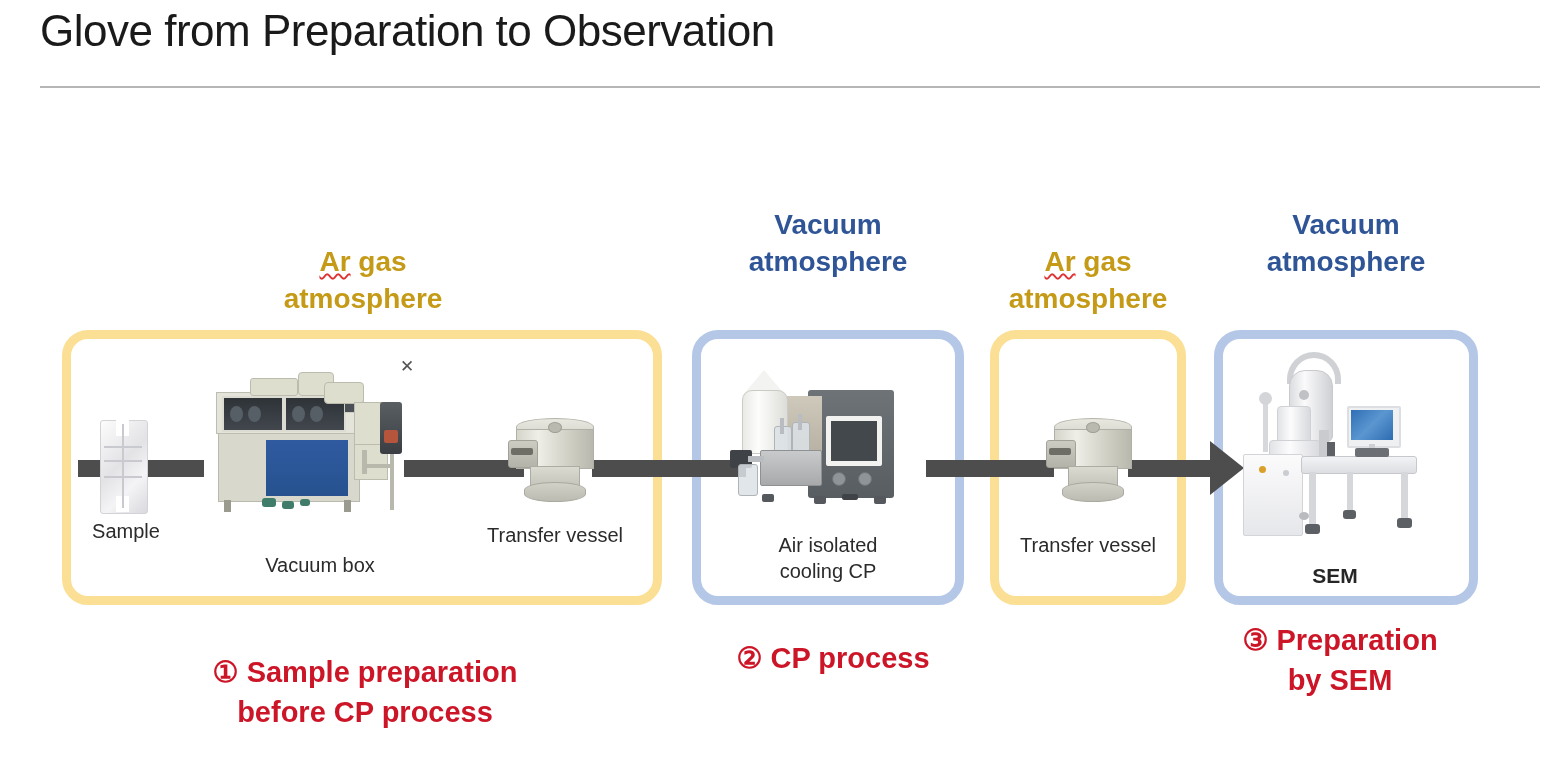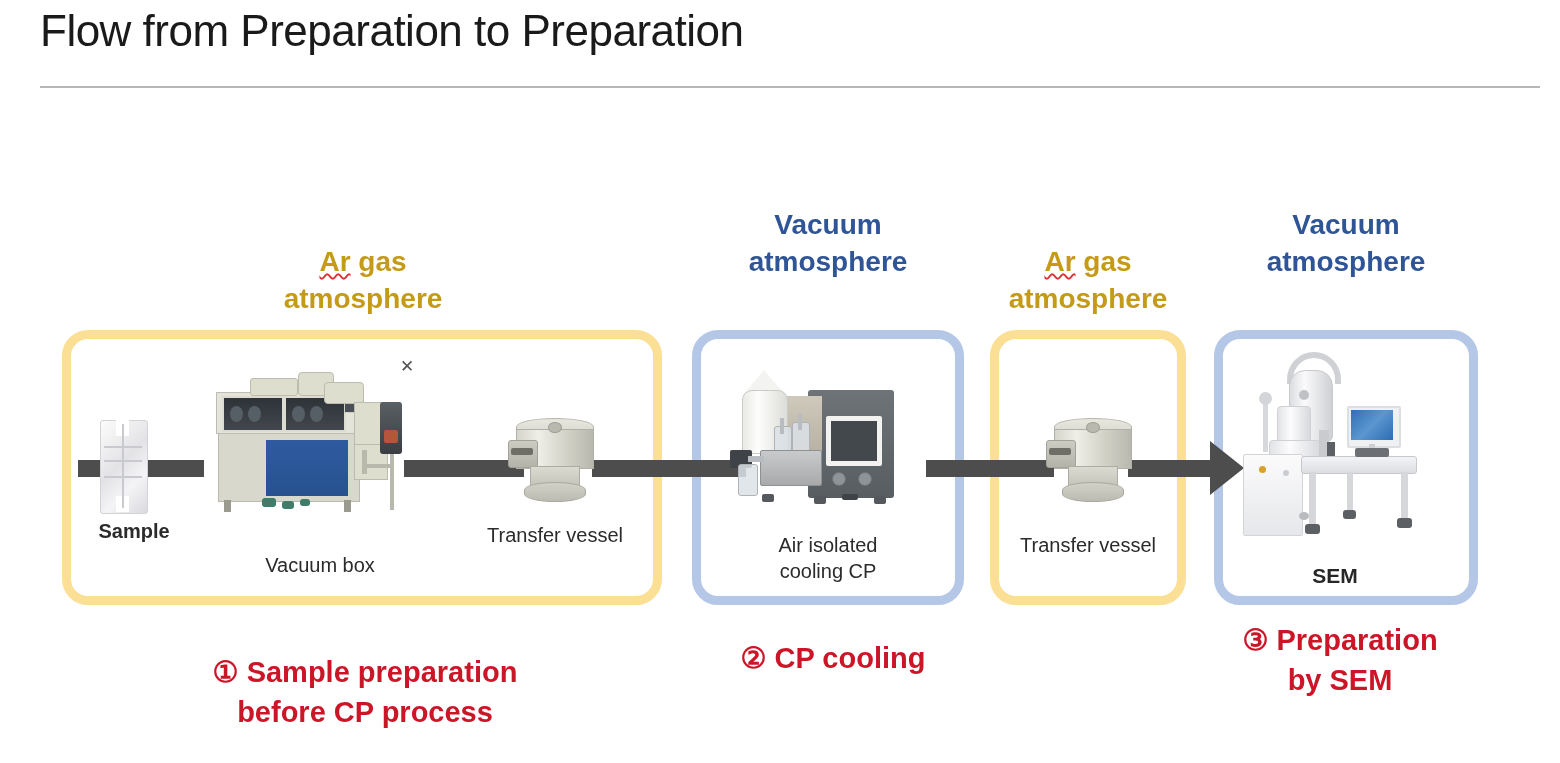--- a/index.html
+++ b/index.html
@@ -173,21 +173,21 @@
   .xmark {
     position: absolute;
     color: #555;
     font-size: 17px;
     line-height: 1;
   }
 </style>
 </head>
 <body>
 
-<div class="slide-title">Flow from Preparation to Preparation</div>
+<div class="slide-title">Glove from Preparation to Observation</div>
 <div class="title-rule"></div>
 
 <div class="panel panel-ar" style="left:62px;  top:330px; width:600px; height:275px;"></div>
 <div class="panel panel-vac" style="left:692px; top:330px; width:272px; height:275px;"></div>
 <div class="panel panel-ar" style="left:990px; top:330px; width:196px; height:275px;"></div>
 <div class="panel panel-vac" style="left:1214px;top:330px; width:264px; height:275px;"></div>
 
 <div class="atm-label atm-ar" style="left:232px; top:207px; width:262px;">
   <span class="spell">Ar</span><span> gas
 atmosphere</span>
@@ -319,25 +319,25 @@
   <div class="sem-cap" style="left:100px; top:166px; width:13px; height:9px;"></div>
 
   <div class="sem-mon" style="left:104px; top:62px;  width:50px; height:38px;"></div>
   <div class="sem-scr" style="left:108px; top:66px;  width:42px; height:30px;"></div>
   <div class="sem-stand" style="left:126px; top:100px; width:6px;  height:10px;"></div>
   <div class="sem-stand" style="left:114px; top:108px; width:30px; height:5px; border-radius:2px;"></div>
   <div class="sem-kb" style="left:112px; top:104px; width:34px; height:9px;"></div>
   <div class="sem-dot" style="left:56px;  top:168px; width:10px; height:8px;  background:#b9bbbf;"></div>
 </div>
 
-<div class="cap" style="left:74px;  top:518px; width:120px;font-weight:bold;">Sample</div>
+<div class="cap" style="left:66px;  top:518px; width:120px;">Sample</div>
 <div class="cap" style="left:220px; top:552px; width:200px;">Vacuum box</div>
 <div class="cap" style="left:440px; top:522px; width:230px;">Transfer vessel</div>
 <div class="cap" style="left:728px; top:532px; width:200px;">Air isolated
 cooling CP</div>
 <div class="cap" style="left:990px; top:532px; width:196px;">Transfer vessel</div>
 <div class="cap cap-sem" style="left:1240px;top:562px; width:190px;">SEM</div>
 
 <div class="step" style="left:140px;  top:652px; width:450px;">① Sample preparation
 before CP process</div>
-<div class="step" style="left:688px;  top:638px; width:290px;">② CP cooling</div>
+<div class="step" style="left:688px;  top:638px; width:290px;">② CP process</div>
 <div class="step" style="left:1190px; top:620px; width:300px;">③ Preparation
 by SEM</div>
 
 </body></html>

